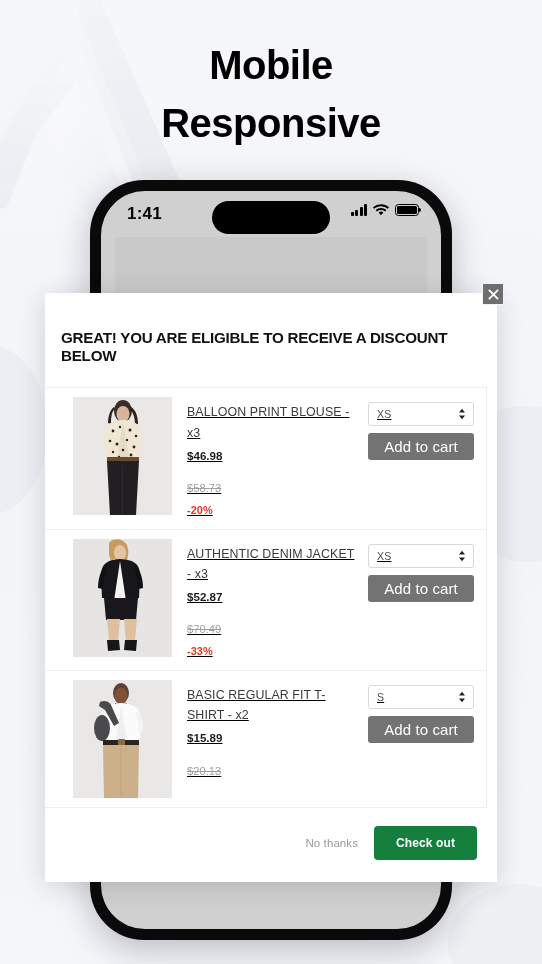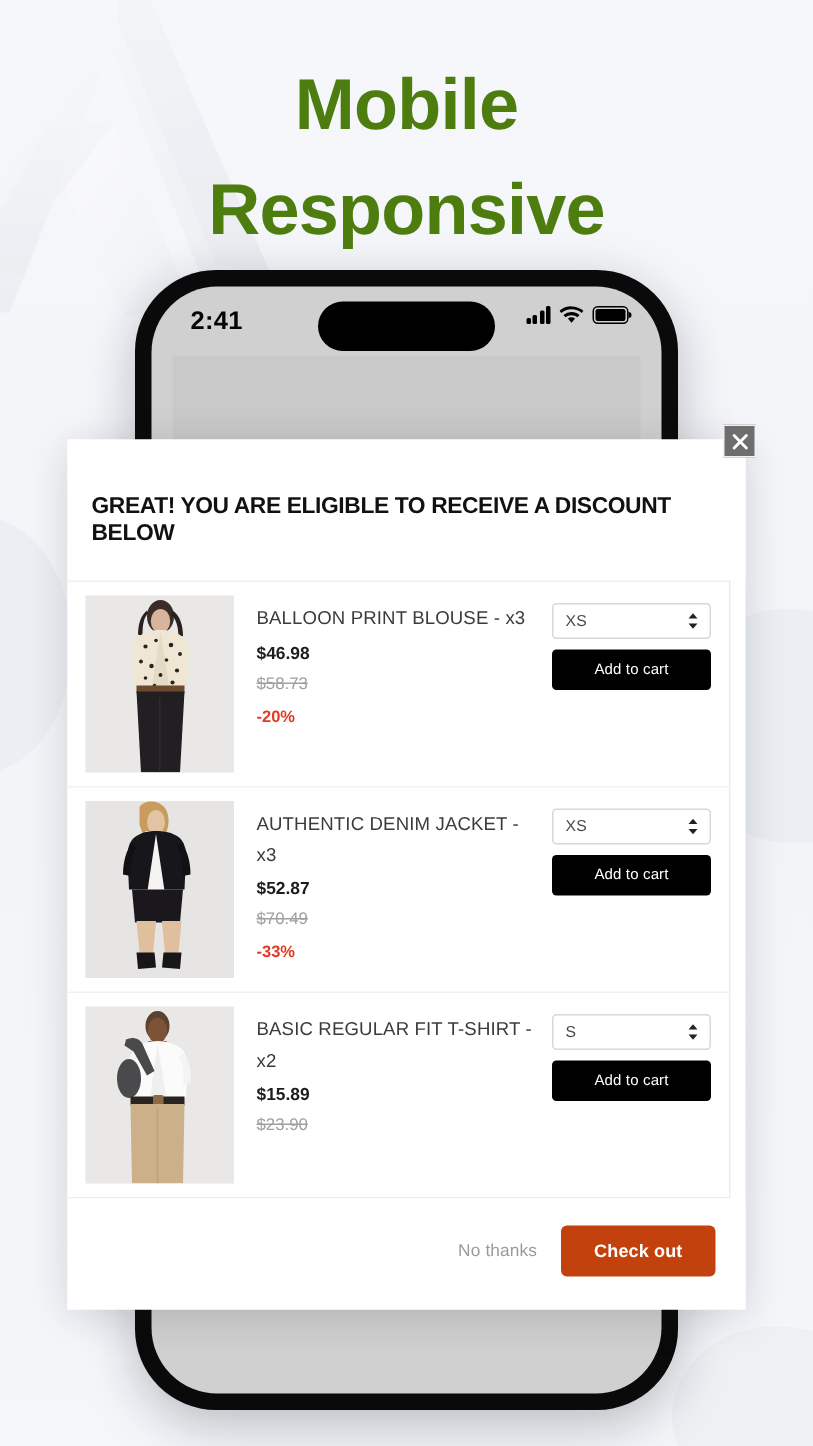--- a/index.html
+++ b/index.html
@@ -58,22 +58,22 @@
     border-radius: 50%;
   }
 
   
   .headline {
     position: absolute;
     top: 36px;
     left: 0;
     right: 0;
     text-align: center;
-    color: #4d7c0f;
-    font-size: 48px;
+    color: #000000;
+    font-size: 40px;
     line-height: 1.45;
     font-weight: 700;
     letter-spacing: -0.5px;
     z-index: 4;
   }
   .headline .l2 { display: block; }
 
   
   .phone {
     position: absolute;
@@ -207,22 +207,23 @@
     border-top: 1px solid #f0f0f0;
     border-right: 1px solid #ededed;
     border-bottom: 1px solid #ededed;
     margin: 0 10px 0 0;
     padding: 0;
   }
 
   .product-row {
     display: flex;
     align-items: flex-start;
-    padding: 9px 0 9px 12px;
+    padding: 9px 0 9px 28px;
     border-bottom: 1px solid #f1f1f1;
+    text-decoration: underline;
   }
   .product-row:last-child { border-bottom: none; }
 
   .thumb {
     width: 99px;
     height: 118px;
     flex: 0 0 99px;
     background: #e9e9e9;
     overflow: hidden;
     position: relative;
@@ -244,21 +245,21 @@
     font-size: 11.6px;
     font-weight: 700;
     color: #1d1d1d;
     margin-top: 4px;
     line-height: 1.6;
   }
   .pcompare {
     font-size: 11.2px;
     color: #a0a0a0;
     text-decoration: line-through;
-    margin-top: 3px;
+    margin-top: 15px;
     line-height: 1.6;
   }
   .pdiscount {
     font-size: 11px;
     font-weight: 700;
     color: #e03b24;
     margin-top: 4px;
     line-height: 1.6;
   }
 
@@ -289,46 +290,46 @@
   .size-select .chev {
     position: absolute;
     right: 7px;
     top: 50%;
     transform: translateY(-50%);
   }
   .add-btn {
     margin-top: 7px;
     width: 100%;
     height: 27px;
-    background: #000000;
+    background: #737373;
     border: none;
     border-radius: 3px;
     color: #fff;
-    font-size: 10px;
+    font-size: 15px;
     font-family: "Liberation Sans", sans-serif;
     letter-spacing: .1px;
     cursor: pointer;
   }
 
   .modal-footer {
     background: #fff;
     padding: 18px 20px 22px 16px;
     display: flex;
     align-items: center;
     justify-content: flex-end;
     gap: 16px;
   }
   .no-thanks {
     font-size: 11.5px;
     color: #9b9b9b;
     cursor: pointer;
     letter-spacing: .1px;
   }
   .checkout-btn {
-    background: #c2410c;
+    background: #15803d;
     color: #fff;
     border: none;
     border-radius: 4px;
     font-family: "Liberation Sans", sans-serif;
     font-size: 12px;
     font-weight: 700;
     padding: 10px 22px;
     cursor: pointer;
     letter-spacing: .1px;
   }
@@ -360,21 +361,21 @@
 
 <div class="headline">
   <span>Mobile</span>
   <span class="l2">Responsive</span>
 </div>
 
 <div class="phone">
   <div class="phone-screen">
 
     <div class="statusbar">
-      <span class="status-time">2:41</span>
+      <span class="status-time">1:41</span>
       <div class="dynamic-island"></div>
       <div class="status-icons">
         <span class="bars">
             <i></i>
             <i></i>
             <i></i>
             <i></i>
           </span>
         <svg width="16" height="12" viewBox="0 0 16 12">
           <path d="M8 11.2 5.6 8.4a3.8 3.8 0 0 1 4.8 0L8 11.2z" fill="#000"></path>
@@ -519,21 +520,21 @@
           <ellipse cx="29" cy="48" rx="8" ry="13" fill="#4a4a4c"></ellipse>
           <path d="M30 60h36v6H30z" fill="#2a2420"></path>
           <rect x="45" y="59" width="7" height="8" rx="1" fill="#8b6b46"></rect>
           <path d="M30 65h36l-1 53H31z" fill="#cbb08a"></path>
           <path d="M48 68v50" stroke="#bca37e" stroke-width="1"></path>
         </svg>
       </div>
       <div class="pinfo">
         <div class="pname">BASIC REGULAR FIT T-SHIRT - x2</div>
         <div class="pprice">$15.89</div>
-        <div class="pcompare">$23.90</div>
+        <div class="pcompare">$20.13</div>
       </div>
       <div class="pactions">
         <div class="size-select">
           <span class="sv">S</span>
           <span class="chev">
             <svg width="8" height="12" viewBox="0 0 8 12">
                 <path d="M4 0.8 7 4.4H1z" fill="#222"></path>
                 <path d="M4 11.2 1 7.6h6z" fill="#222"></path>
               </svg>
           </span>

